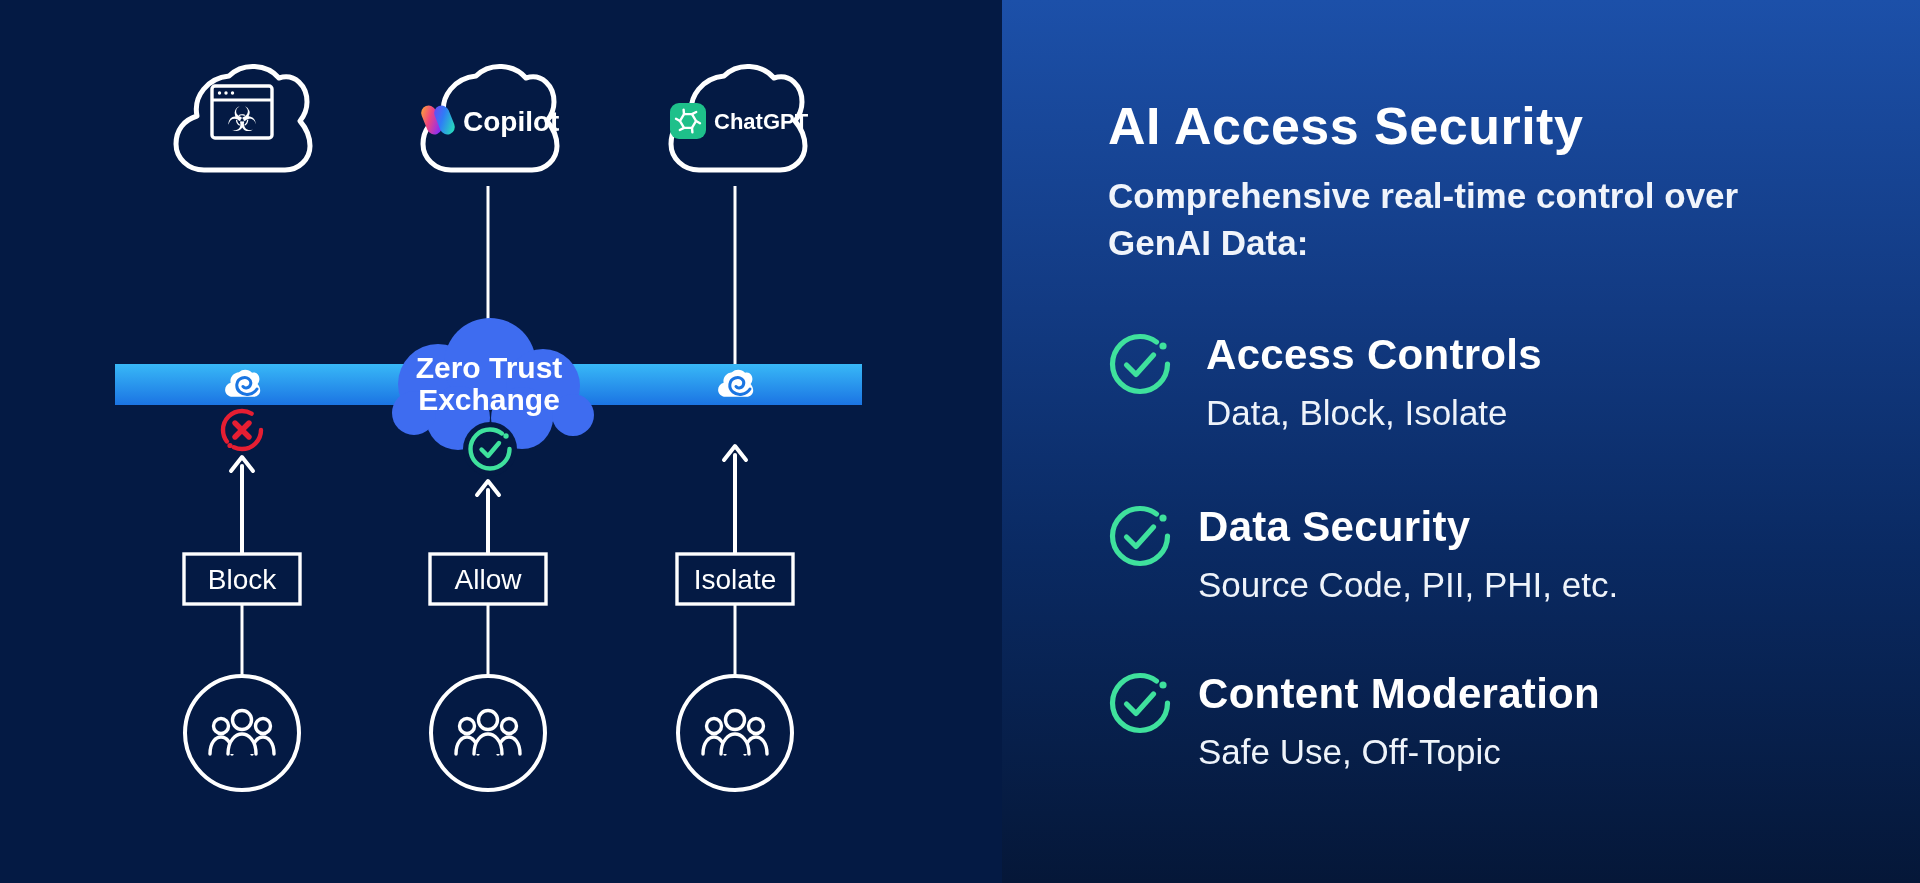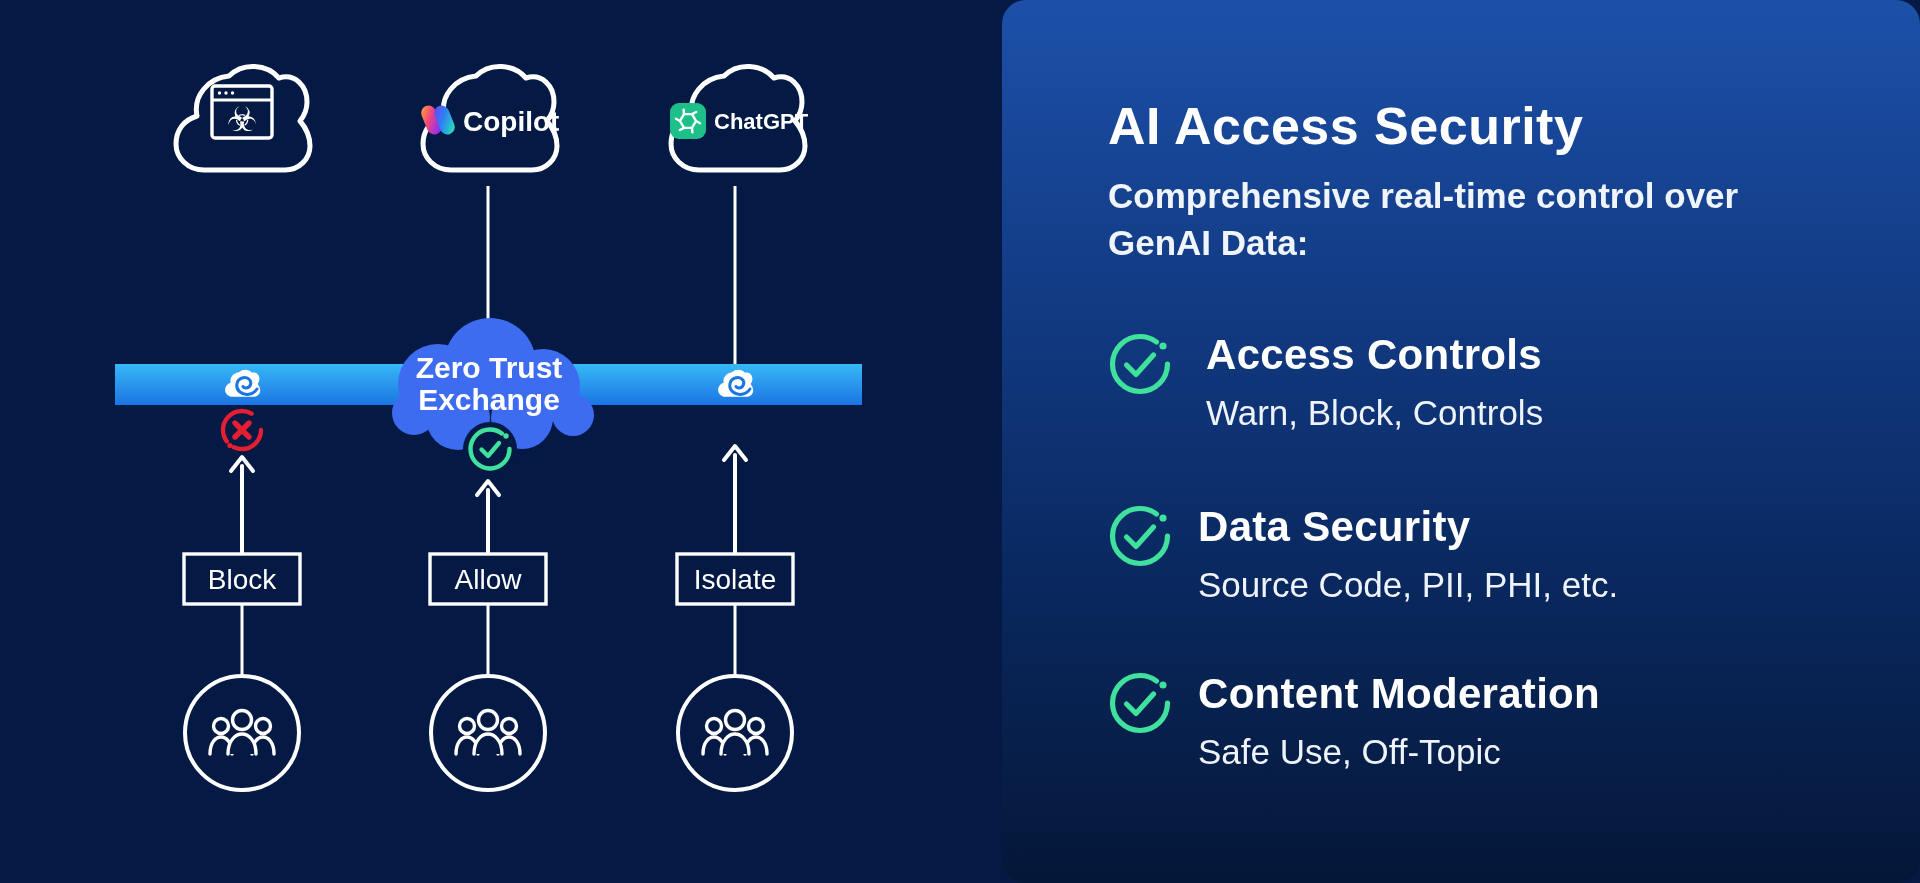--- a/index.html
+++ b/index.html
@@ -5,21 +5,20 @@
   html,body{margin:0;padding:0;background:#000;}
   .canvas{
     position:relative;width:1920px;height:883px;overflow:hidden;
     background:#041a44;
     font-family:"Liberation Sans",sans-serif;
     -webkit-font-smoothing:antialiased;
   }
   .right-panel{
     position:absolute;left:1002px;top:0;width:918px;height:883px;
     background:linear-gradient(180deg,#1c50a9 0%,#123a82 35%,#0a2a63 62%,#051738 100%);
-    border-radius:24px;
   }
   .diagram{position:absolute;left:0;top:0;}
   .rp-title{
     position:absolute;left:106px;top:96px;
     font-size:52px;font-weight:700;color:#ffffff;letter-spacing:0.5px;
   }
   .rp-subtitle{
     position:absolute;left:106px;top:172px;
     font-size:35px;font-weight:700;color:#f0f4fb;line-height:47px;
   }
@@ -211,21 +210,21 @@
     </div>
 
     <div class="rp-item i1">
       <svg class="icon" viewBox="0 0 68 68">
         <circle cx="34" cy="34" r="27.5" fill="none" stroke="#3fe19d" stroke-width="5.2" stroke-dasharray="147 25.8" stroke-linecap="round"></circle>
         <circle cx="57" cy="16" r="3.6" fill="#3fe19d"></circle>
         <path d="M 20.5 35 L 30 44.5 L 47.5 25" fill="none" stroke="#3fe19d" stroke-width="5.2" stroke-linecap="round" stroke-linejoin="round"></path>
       </svg>
       <div class="txt">
         <div class="rp-heading">Access Controls</div>
-        <div class="rp-detail">Warn, Block, Controls</div>
+        <div class="rp-detail">Data, Block, Isolate</div>
       </div>
     </div>
 
     <div class="rp-item i2">
       <svg class="icon" viewBox="0 0 68 68">
         <circle cx="34" cy="34" r="27.5" fill="none" stroke="#3fe19d" stroke-width="5.2" stroke-dasharray="147 25.8" stroke-linecap="round"></circle>
         <circle cx="57" cy="16" r="3.6" fill="#3fe19d"></circle>
         <path d="M 20.5 35 L 30 44.5 L 47.5 25" fill="none" stroke="#3fe19d" stroke-width="5.2" stroke-linecap="round" stroke-linejoin="round"></path>
       </svg>
       <div class="txt">

